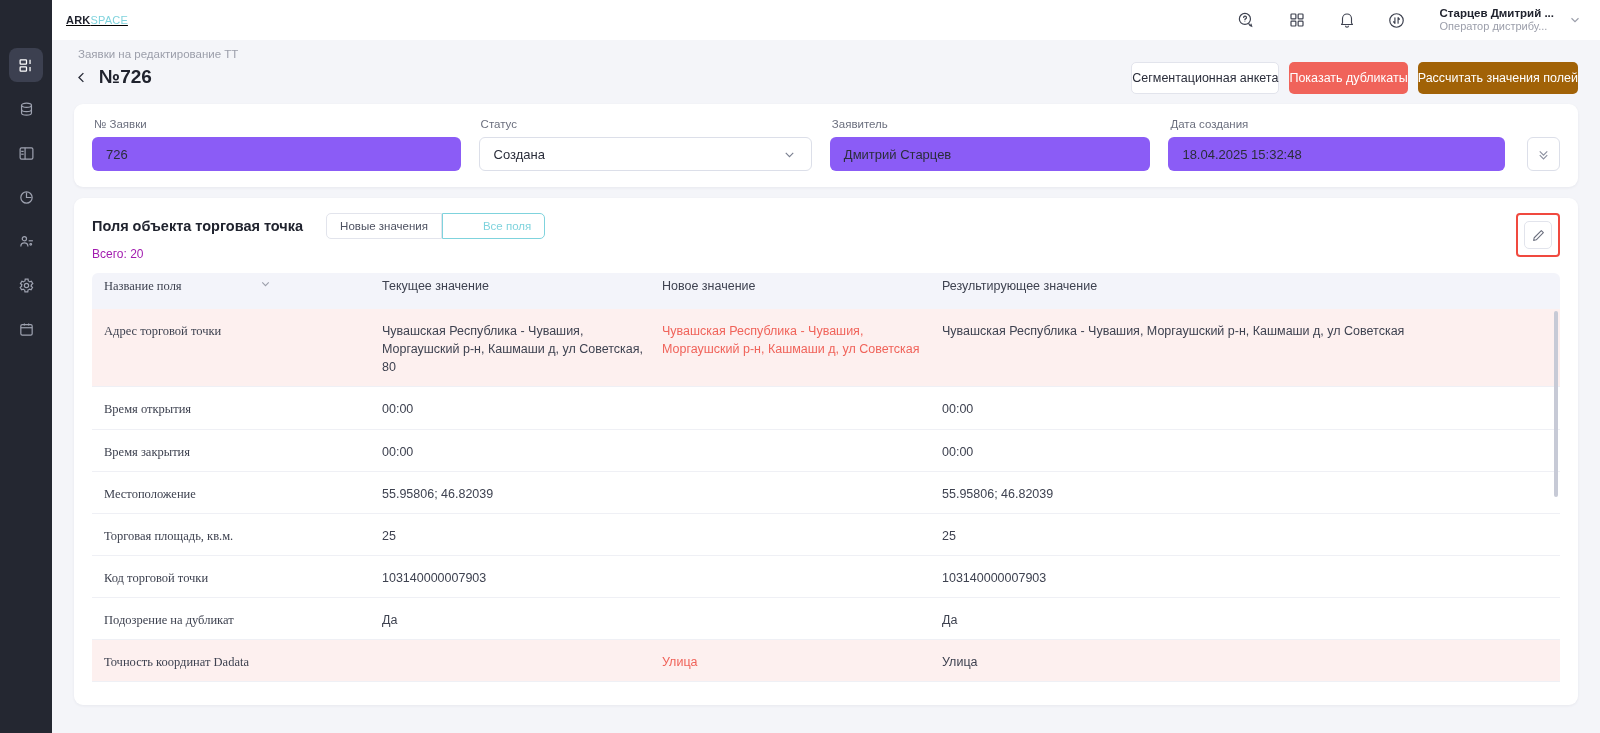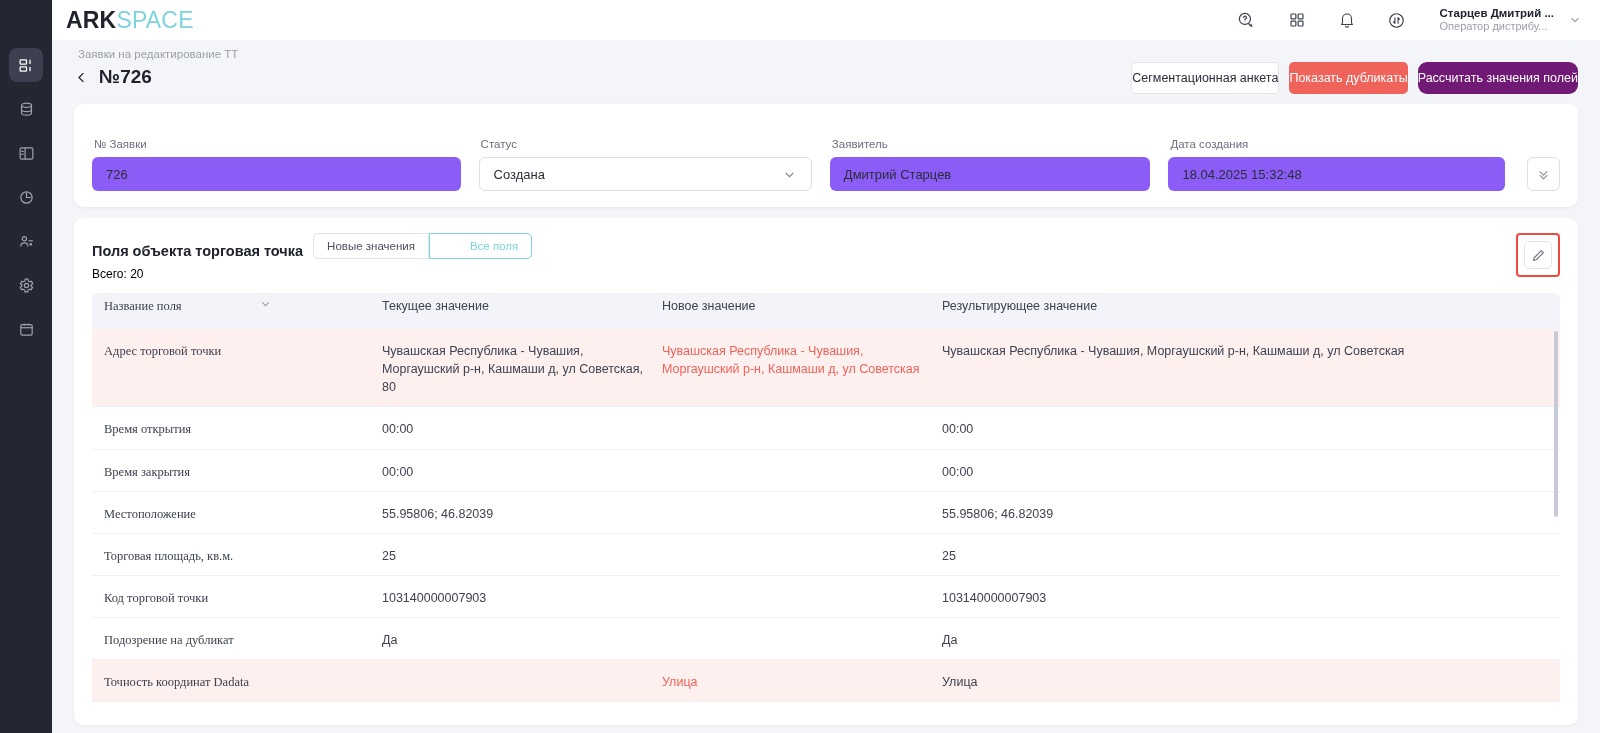--- a/index.html
+++ b/index.html
@@ -27,21 +27,21 @@
   .side-btn svg { display: block; }
 
   
   .pane { flex: 1 1 auto; height: 733px; display: flex; flex-direction: column; min-width: 0; }
 
   
   .topbar {
     height: 40px; flex: 0 0 40px; background: #ffffff;
     display: flex; align-items: center; padding: 0 18px 0 14px;
   }
-  .logo { font-size: 23px; font-weight: 700; letter-spacing: .2px; white-space: nowrap; }
+  .logo { font-size: 11px; font-weight: 700; letter-spacing: .2px; white-space: nowrap; text-decoration: underline; }
   .logo .ark { color: #20232e; }
   .logo .space { color: #7fd3dd; font-weight: 500; }
   .topbar-spacer { flex: 1 1 auto; }
   .top-icon {
     width: 34px; height: 34px; display: flex; align-items: center; justify-content: center;
     cursor: pointer; color: #3e4250; margin-left: 16px;
   }
   .user-block { display: flex; align-items: center; margin-left: 26px; cursor: pointer; }
   .user-texts { text-align: left; line-height: 1.25; }
   .user-name { font-size: 11.5px; color: #20232e; font-weight: 700; max-width: 115px;
@@ -60,59 +60,59 @@
   .title-line { display: flex; align-items: center; margin-top: 6px; }
   .back-arrow { color: #2a2d3a; margin-right: 10px; display: flex; align-items: center; cursor: pointer; }
   .page-title { font-size: 19px; font-weight: 700; color: #20232e; }
   .crumb-spacer { flex: 1 1 auto; }
   .act-btns { display: flex; align-items: center; gap: 10px; margin-top: 14px; }
   .btn { height: 32px; border-radius: 5px; font-size: 12.5px; padding: 0 0;
          display: flex; align-items: center; justify-content: center; cursor: pointer;
          white-space: nowrap; border: none; font-family: inherit; }
   .btn-outline { background: #ffffff; color: #2a2d3a; border: 1px solid #e2e4ec; }
   .btn-red { background: #f0635a; color: #ffffff; }
-  .btn-teal { background: #701a75; color: #ffffff; border-radius: 9px; }
+  .btn-teal { background: #a16207; color: #ffffff; }
 
   
   .body-area { flex: 1 1 auto; padding: 7px 22px 0 22px; overflow: hidden; }
 
   .card { background: #ffffff; border-radius: 9px; box-shadow: 0 1px 3px rgba(30,35,60,.06); }
 
   
   .form-card { padding: 14px 18px 16px 18px; display: flex; align-items: flex-end; gap: 18px; }
   .field { display: flex; flex-direction: column; }
   .field-label { font-size: 11.5px; color: #6b6f7e; margin-bottom: 7px; padding-left: 2px; }
   .field-box {
     height: 34px; border-radius: 6px; display: flex; align-items: center;
     padding: 0 14px; font-size: 13px; color: #2a2d3a;
   }
   .field-readonly { background: #8b5cf6; }
   .field-select { background: #ffffff; border: 1px solid #dcdfe9; justify-content: space-between; cursor: pointer; }
   .sel-caret { color: #7a7f90; display: flex; align-items: center; }
-  .f1 { width: 376px; margin-top: 20px; } .f2 { width: 340px; } .f3 { width: 327px; } .f4 { width: 343px; }
+  .f1 { width: 376px; } .f2 { width: 340px; } .f3 { width: 327px; } .f4 { width: 343px; }
   .expand-btn {
     width: 34px; height: 34px; border-radius: 6px; border: 1px solid #dcdfe9; background: #fff;
     display: flex; align-items: center; justify-content: center; cursor: pointer; color: #8d91a0;
     margin-left: 4px;
   }
 
   
   .table-card { margin-top: 11px; padding: 15px 18px 0 18px; height: 507px; position: relative; }
   .tbl-head { display: flex; align-items: flex-start; }
-  .tbl-head-left { display: flex; align-items: flex-end; gap: 10px; }
+  .tbl-head-left { display: flex; align-items: center; gap: 23px; }
   .tbl-title { font-size: 14.5px; font-weight: 700; color: #20232e; }
   .tabs { display: flex; }
   .tab {
     height: 26px; padding: 0 13px; font-size: 11.5px; display: flex; align-items: center;
     border: 1px solid #e2e4ec; background: #fff; color: #4d5160; cursor: pointer; white-space: nowrap;
   }
   .tab:first-child { border-radius: 5px 0 0 5px; }
   .tab:last-child { border-radius: 0 5px 5px 0; }
   .tab.active { border-color: #7fd3dd; color: #7fd3dd; background: #fff; padding-left: 40px; }
-  .tbl-total { font-size: 12px; color: #000000; margin-top: 8px; }
+  .tbl-total { font-size: 12px; color: #a21caf; margin-top: 8px; }
   .edit-wrap { margin-left: auto; position: relative; padding: 6px; border: 2px solid #f0493f; border-radius: 4px; }
   .edit-btn {
     width: 28px; height: 28px; border-radius: 5px; border: 1px solid #e2e4ec; background: #fff;
     display: flex; align-items: center; justify-content: center; cursor: pointer; color: #6b6f7e;
   }
 
   
   .grid { margin-top: 12px; position: relative; }
   .grid-head {
     display: flex; background: #f3f4fa; border-radius: 6px 6px 0 0;

